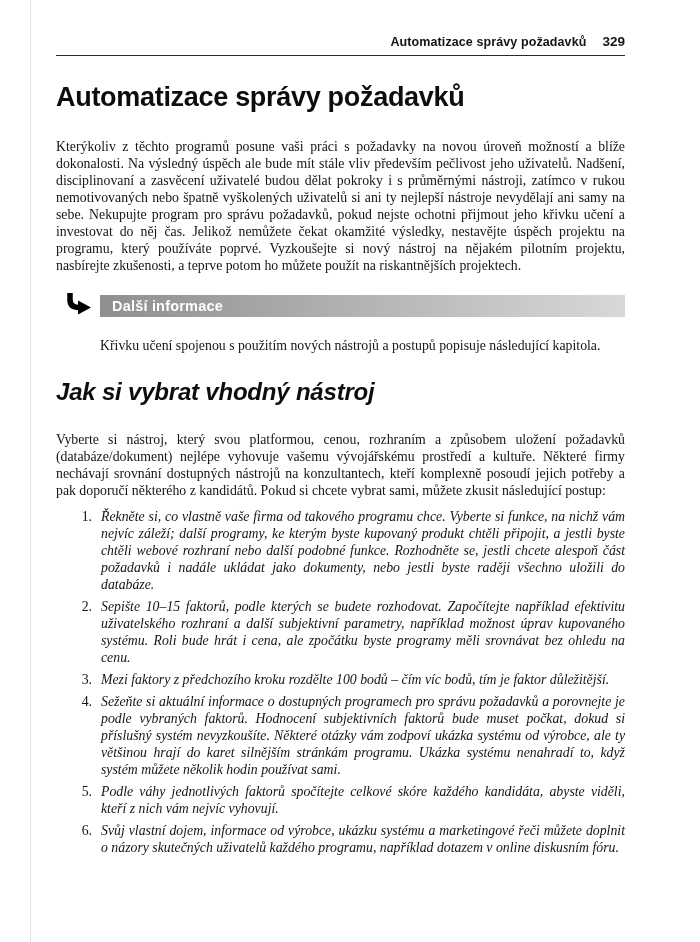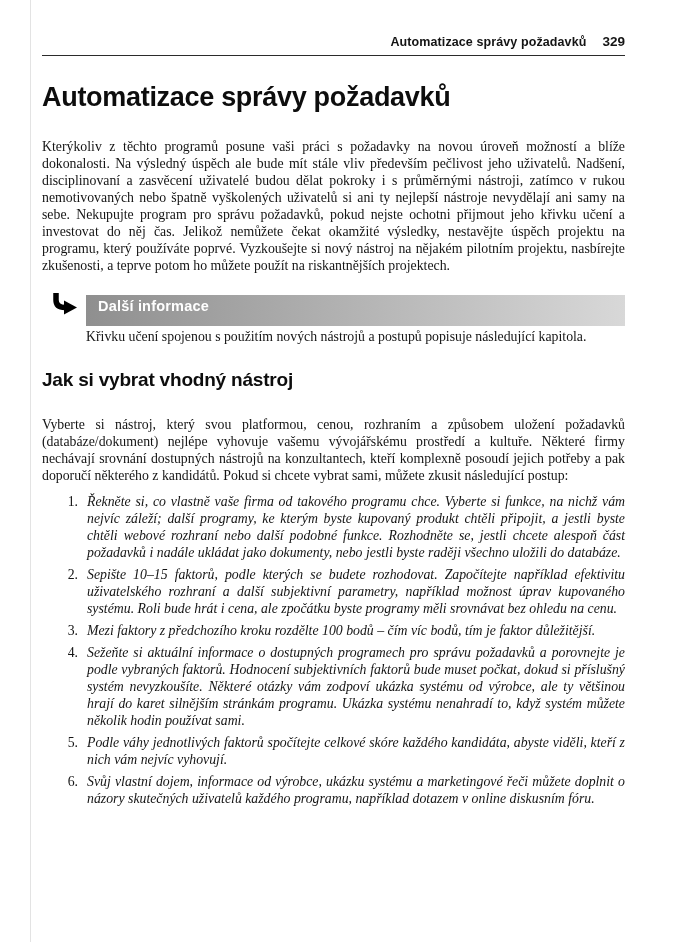--- a/index.html
+++ b/index.html
@@ -12,21 +12,21 @@
     position: relative;
     overflow: hidden;
   }
   .scan-edge {
     position: absolute; left: 30px; top: 0; width: 1px; height: 942px;
     background: #e3e3e3;
   }
   .page {
     position: relative;
     width: 700px; height: 942px;
-    padding: 34px 75px 20px 42px;
+    padding: 34px 75px 20px 56px;
   }
   
   .running-head {
     display: flex; justify-content: flex-end; align-items: baseline; gap: 16px;
     font-family: "Liberation Sans", sans-serif;
   }
   .rh-title { font-size: 12.5px; font-weight: bold; letter-spacing: 0.1px; }
   .rh-num   { font-size: 13.5px; font-weight: bold; }
   .head-rule {
     border: none; border-bottom: 1.4px solid #2b2b2b;
@@ -52,46 +52,47 @@
   .infobox { margin-top: 21px; }
   .infobox-head { display: flex; align-items: flex-start; }
   .arrow-icon {
     flex: 0 0 44px;
     display: inline-flex;
     padding-left: 8px;
     margin-top: -3px;
   }
   .infobox-bar {
     flex: 1;
-    height: 31px;
+    height: 22px;
     line-height: 23px;
     padding-left: 12px;
     background: linear-gradient(to right,
       var(--infobox-bar-start, #8f8f8f),
       var(--infobox-bar-end, #d8d8d8));
     font-family: "Liberation Sans", sans-serif;
     font-weight: bold;
     font-size: 14.5px;
     color: var(--infobox-title-color, #ffffff);
     letter-spacing: 0.2px;
   }
   .infobox-text {
-    margin: 2px 14px 0 44px;
+    margin: 18px 14px 0 44px;
     font-size: 13.8px;
     line-height: 17px;
     text-align: justify;
   }
   
   h2.section-heading {
     margin-top: 24px;
     font-family: "Liberation Sans", "DejaVu Sans", sans-serif;
     font-weight: bold;
-    font-size: 19px;
+    font-size: 24px;
     letter-spacing: -0.2px;
     color: #0d0d0d;
+    font-style: italic;
   }
   h2.section-heading + p.body-text { }
   
   ol.steps {
     list-style: none;
     margin-top: 9px;
     padding-left: 20px;
   }
   ol.steps li {
     display: flex;

